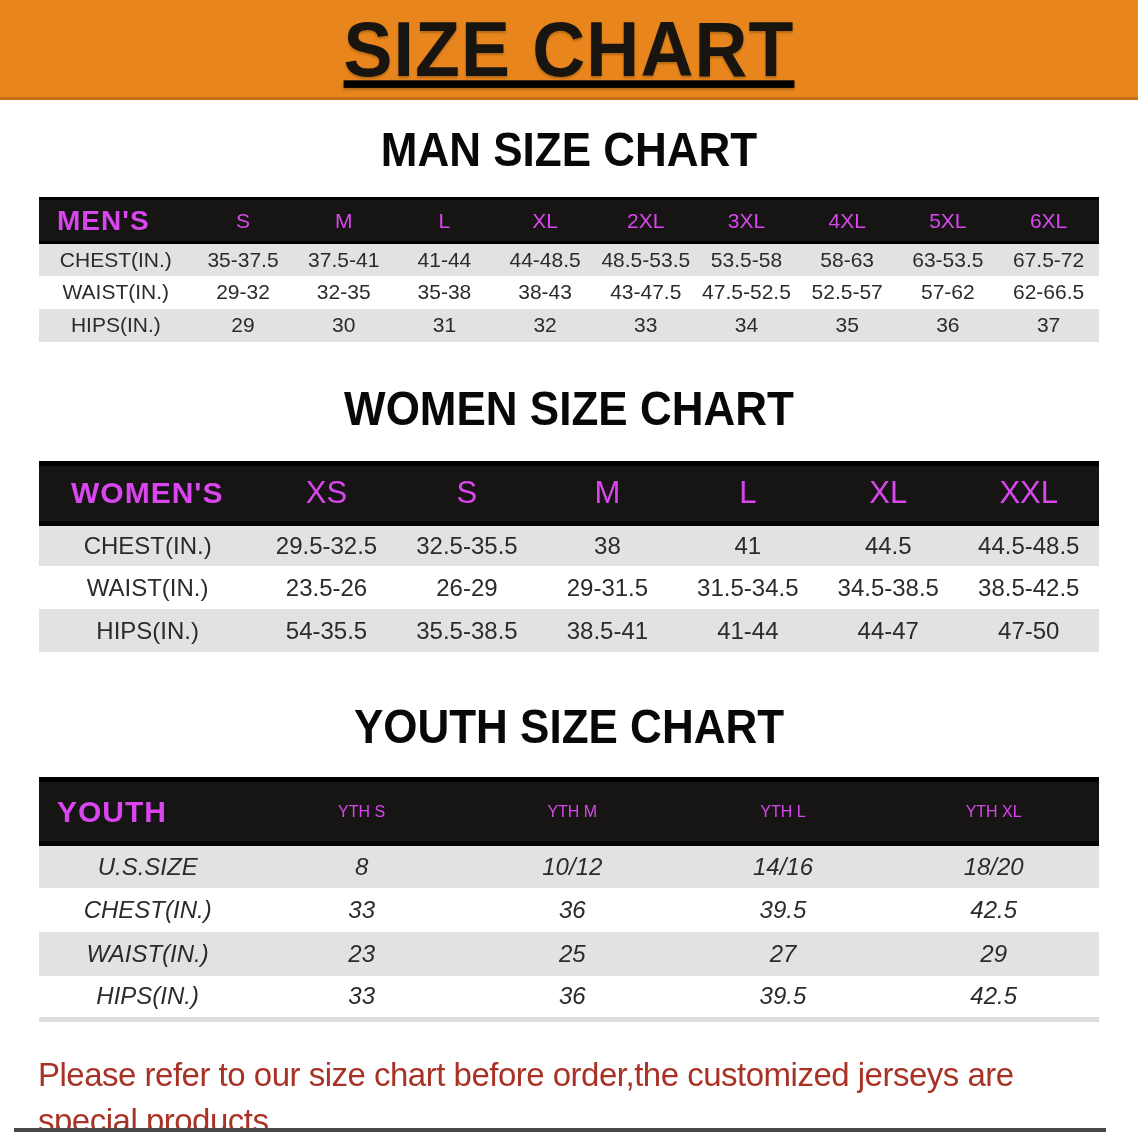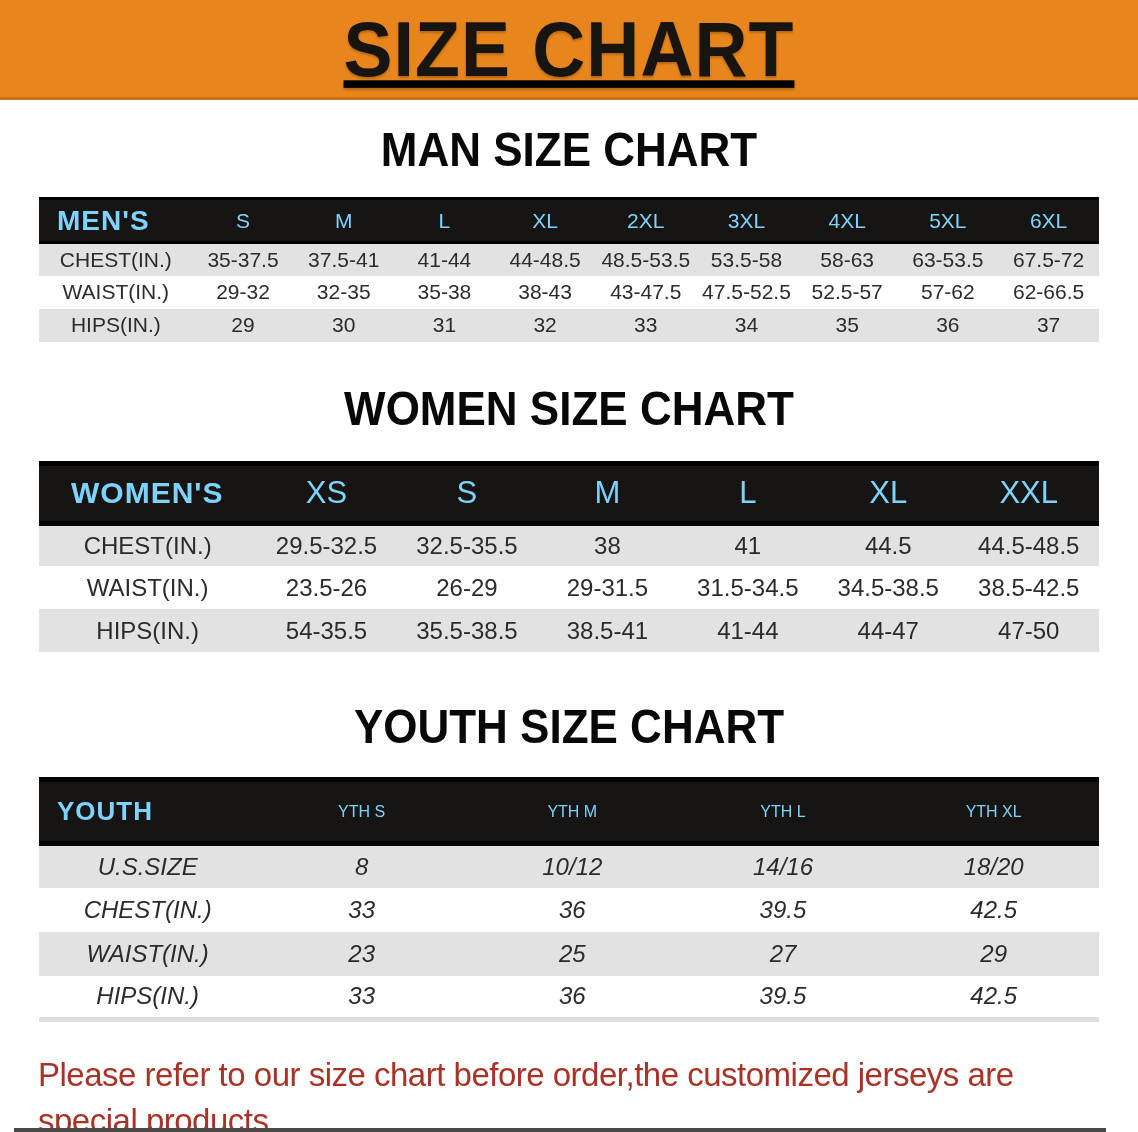--- a/index.html
+++ b/index.html
@@ -49,21 +49,21 @@
   table.size-table {
     width: 1060px;
     margin: 0 auto;
     border-collapse: collapse;
     table-layout: fixed;
     font-size: 22px;
     color: #2b2b2b;
   }
   table.size-table thead tr {
     background: #171513;
-    color: #7dd3fc;
+    color: #d946ef;
   }
   table.size-table thead th {
     border-top: 3px solid #000;
     border-bottom: 3px solid #000;
     font-weight: normal;
     text-align: center;
     white-space: nowrap;
   }
   table.size-table thead th.corner {
     text-align: left;
@@ -90,21 +90,21 @@
   table.womens thead tr { height: 60px; }
   table.womens tbody tr { height: 43px; }
   table.womens thead th { font-size: 31px; border-top-width: 5px; border-bottom-width: 5px; text-align: center; }
   table.womens thead th.corner { font-size: 30px; width: 20.5%; padding-left: 32px; }
   table.womens { font-size: 24px; }
 
   
   table.youth thead tr { height: 64px; }
   table.youth tbody tr { height: 44px; font-style: italic; }
   table.youth thead th { font-size: 16px; border-top-width: 5px; border-bottom-width: 5px; }
-  table.youth thead th.corner { font-size: 26px; width: 20.5%; }
+  table.youth thead th.corner { font-size: 30px; width: 20.5%; }
   table.youth { font-size: 24px; border-bottom: 5px solid #dedede; }
 
   
   .disclaimer {
     margin: 30px 38px 0 38px;
     font-size: 33px;
     line-height: 1.40;
     color: #a93226;
     font-weight: normal;
     letter-spacing: -0.5px;

